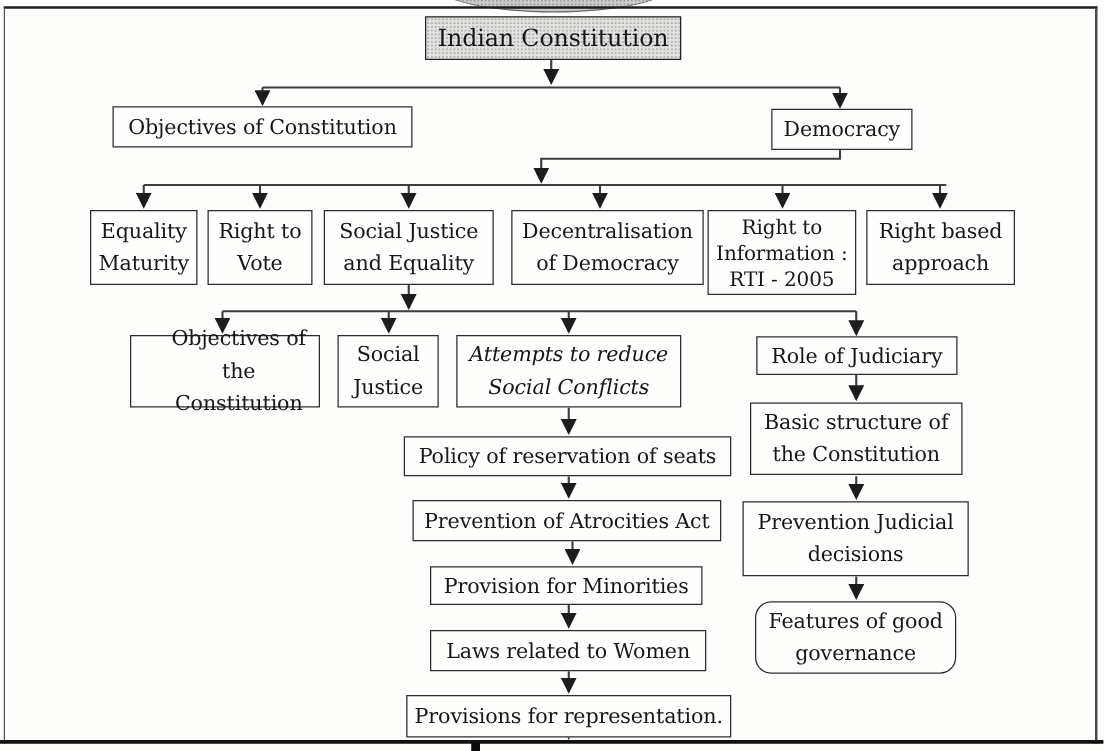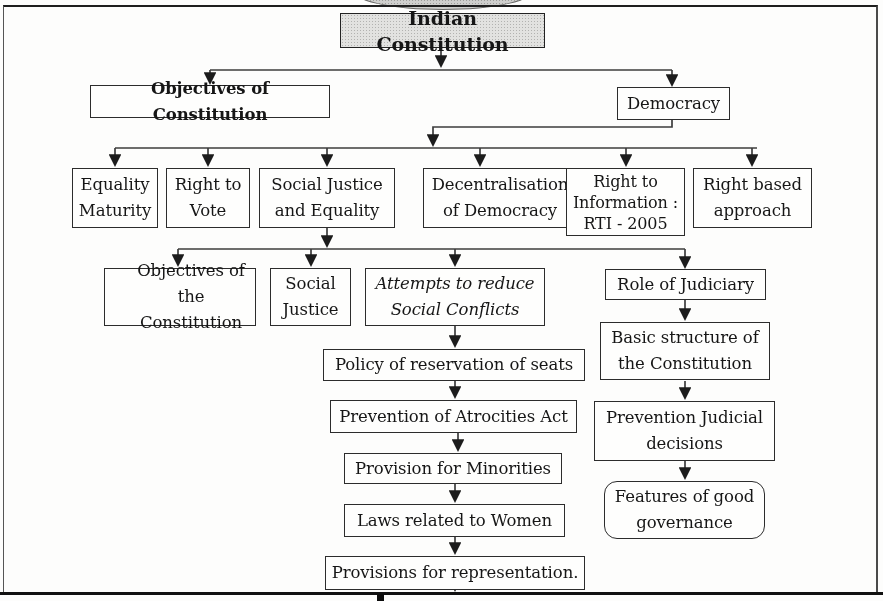--- a/index.html
+++ b/index.html
@@ -46,21 +46,21 @@
     text-align:center;
     white-space:pre-line;
     font-size:16.5px;
     line-height:26px;
     letter-spacing:-0.1px;
   }
   .node.title{
     background-color:#e2e2e0;
     background-image:radial-gradient(#b2b2b0 0.6px, rgba(0,0,0,0) 0.8px);
     background-size:3px 3px;
-    font-weight:bold;
+    font-weight:normal;
     font-size:19px;
     border-color:#222;
   }
   .node.small3{font-size:16px;line-height:21px;}
 </style>
 </head>
 <body>
 
 <div class="canvas">
 
@@ -98,34 +98,34 @@
       <path d="M455 537 V553" marker-end="url(#arw)"></path>
       <path d="M455 586 V590" marker-end="url(#arw)"></path>
       <path d="M685 300 V319" marker-end="url(#arw)"></path>
       <path d="M685 381 V398" marker-end="url(#arw)"></path>
       <path d="M685 461 V478" marker-end="url(#arw)"></path>
     </g>
   </svg>
 
   <div class="node title" style="left:340px;top:13px;width:205px;height:35px;">Indian Constitution</div>
 
-  <div class="node" style="left:90px;top:85px;width:240px;height:33px;font-weight:bold;">Objectives of Constitution</div>
+  <div class="node" style="left:90px;top:85px;width:240px;height:33px;">Objectives of Constitution</div>
 
   <div class="node" style="left:617px;top:87px;width:113px;height:33px;">Democracy</div>
 
   <div class="node" style="left:72px;top:168px;width:86px;height:60px;">Equality
 Maturity</div>
 
   <div class="node" style="left:166px;top:168px;width:84px;height:60px;">Right to
 Vote</div>
 
   <div class="node" style="left:259px;top:168px;width:136px;height:60px;">Social Justice
 and Equality</div>
 
-  <div class="node" style="left:423px;top:168px;width:154px;height:60px;text-align:center;">Decentralisation
+  <div class="node" style="left:409px;top:168px;width:154px;height:60px;text-align:center;">Decentralisation
 of Democracy</div>
 
   <div class="node small3" style="left:566px;top:168px;width:119px;height:68px;">Right to
 Information :
 RTI - 2005</div>
 
   <div class="node" style="left:693px;top:168px;width:119px;height:60px;">Right based
 approach</div>
 
   <div class="node" style="left:104px;top:268px;width:152px;height:58px;padding-left:22px;">Objectives of

